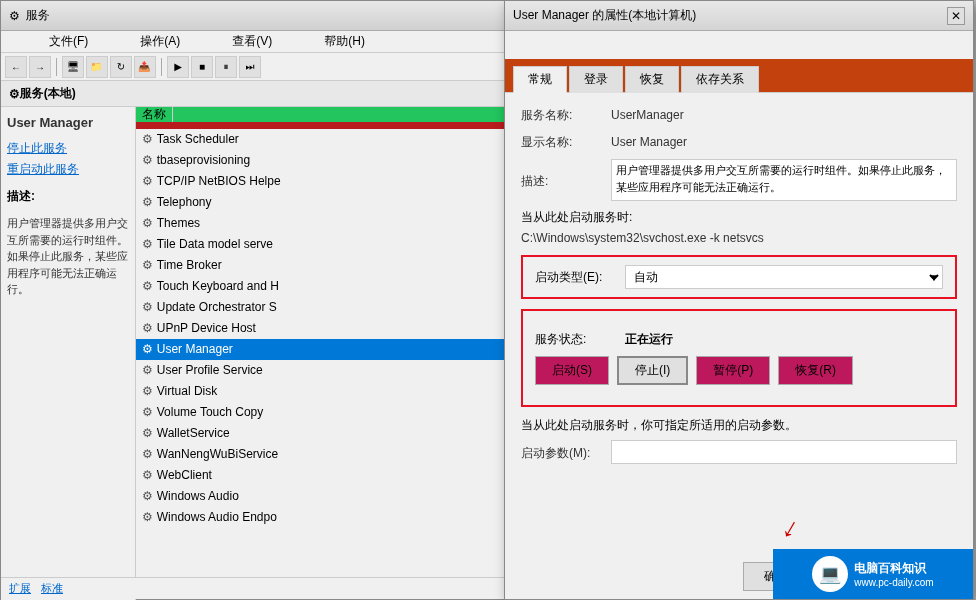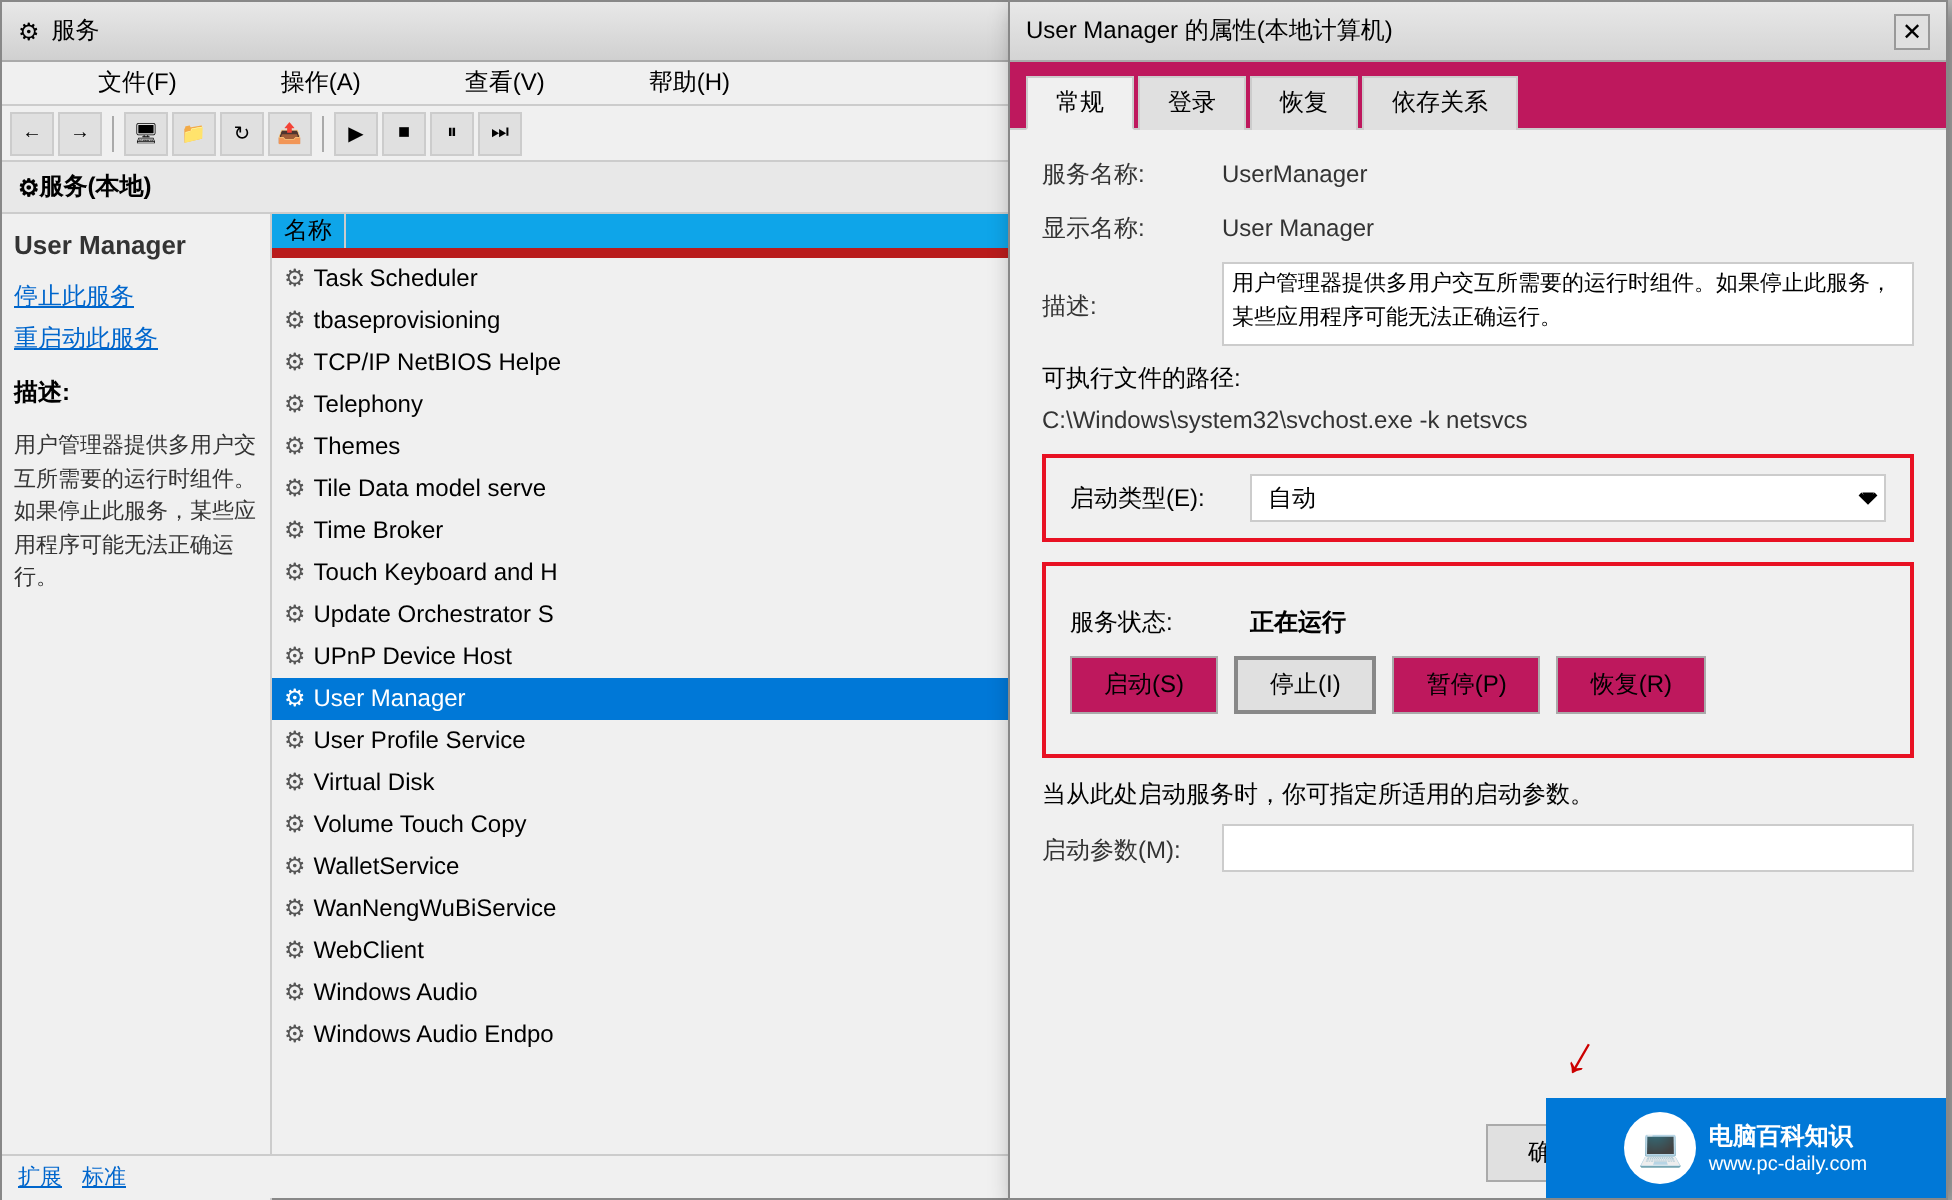--- a/index.html
+++ b/index.html
@@ -133,22 +133,23 @@
       width: 18px; height: 18px;
       background: #e0e0e0;
       border: 1px solid #999;
       display: flex; align-items: center; justify-content: center;
       cursor: pointer;
       font-size: 12px;
     }
     .dialog-tabs {
       display: flex;
       padding: 6px 8px 0;
-      background: #be185d;
+      background: #c2410c;
       border-bottom: 1px solid #ccc;
+      margin-top: 28px;
     }
     .dialog-tab {
       padding: 4px 14px;
       border: 1px solid #ccc;
       border-bottom: none;
       background: #e0e0e0;
       margin-right: 2px;
       cursor: pointer;
       font-size: 12px;
       position: relative;
@@ -336,25 +337,25 @@
       padding: 8px 6px;
       flex-shrink: 0;
     }
     .list-area {
       flex: 1;
       overflow: hidden;
       display: flex;
       flex-direction: column;
     }
     .list-column-header {
-      background: #0ea5e9;
+      background: #22c55e;
       height: 22px;
       display: flex;
       align-items: center;
-      border-bottom: 5px solid #b91c1c;
+      border-bottom: 7px solid #b91c1c;
       flex-shrink: 0;
     }
     .col-header-item {
       padding: 0 6px;
       font-size: 12px;
       font-weight: normal;
       border-right: 1px solid #ccc;
       height: 100%;
       display: flex;
       align-items: center;
@@ -525,21 +526,21 @@
       <div class="form-label">显示名称:</div>
       <div class="form-value">User Manager</div>
     </div>
 
     <div class="form-row">
       <div class="form-label">描述:</div>
       <div class="form-value-box" style="height:42px;overflow:hidden;font-size:11px;">用户管理器提供多用户交互所需要的运行时组件。如果停止此服务，某些应用程序可能无法正确运行。</div>
     </div>
 
     <div class="exec-path">
-      <div class="exec-path-label">可执行文件的路径:</div>
+      <div class="exec-path-label">当从此处启动服务时:</div>
       <div class="exec-path-value">C:\Windows\system32\svchost.exe -k netsvcs</div>
     </div>
 
     <div class="section-box">
       <div class="startup-row">
         <div class="startup-label">启动类型(E):</div>
         <div class="select-wrapper">
           <select>
             <option>自动</option>
             <option>手动</option>

